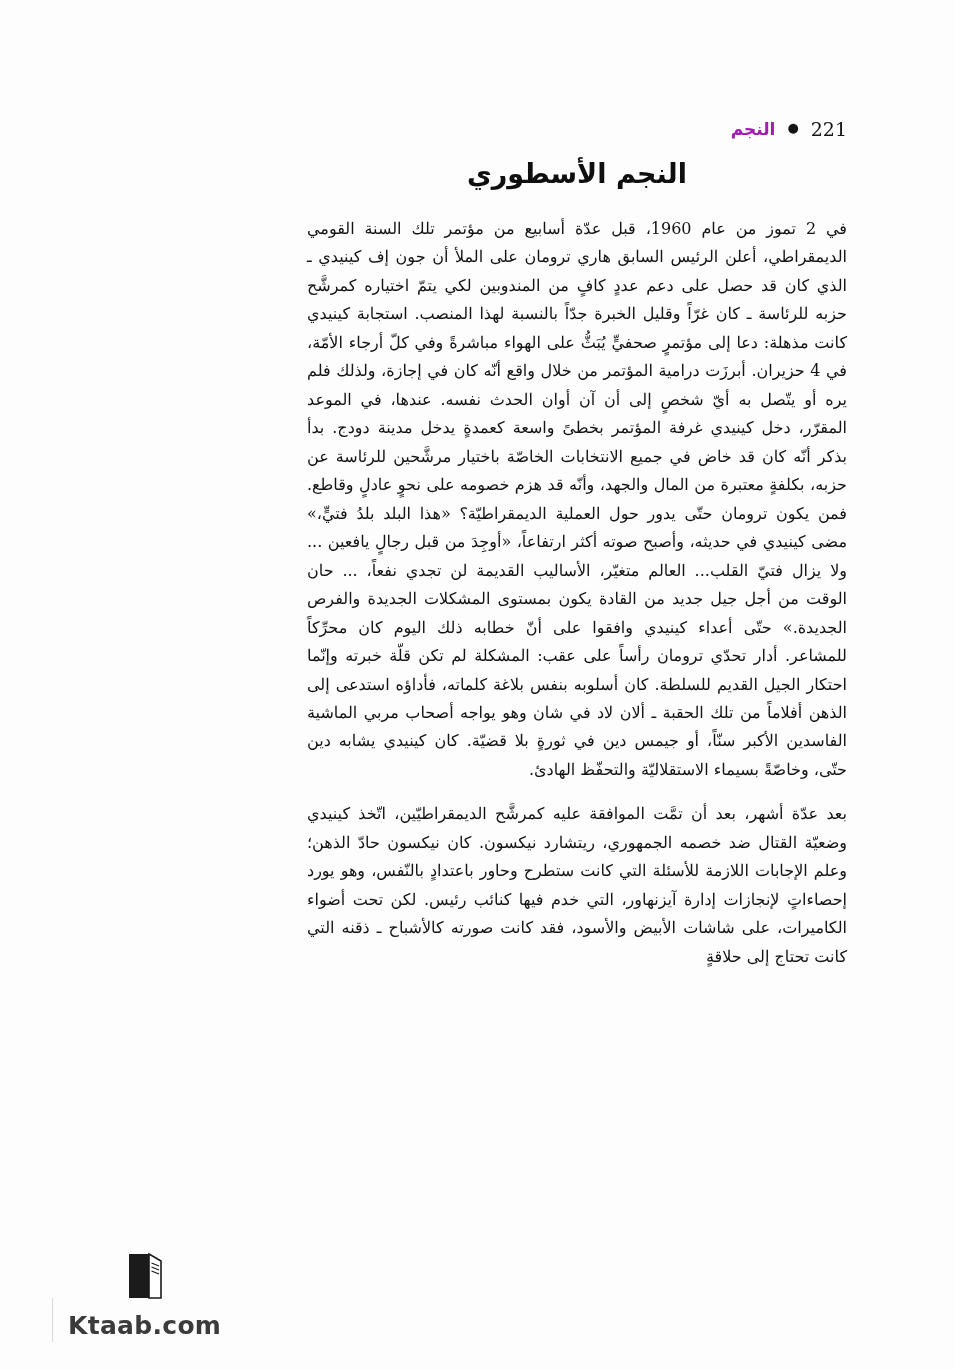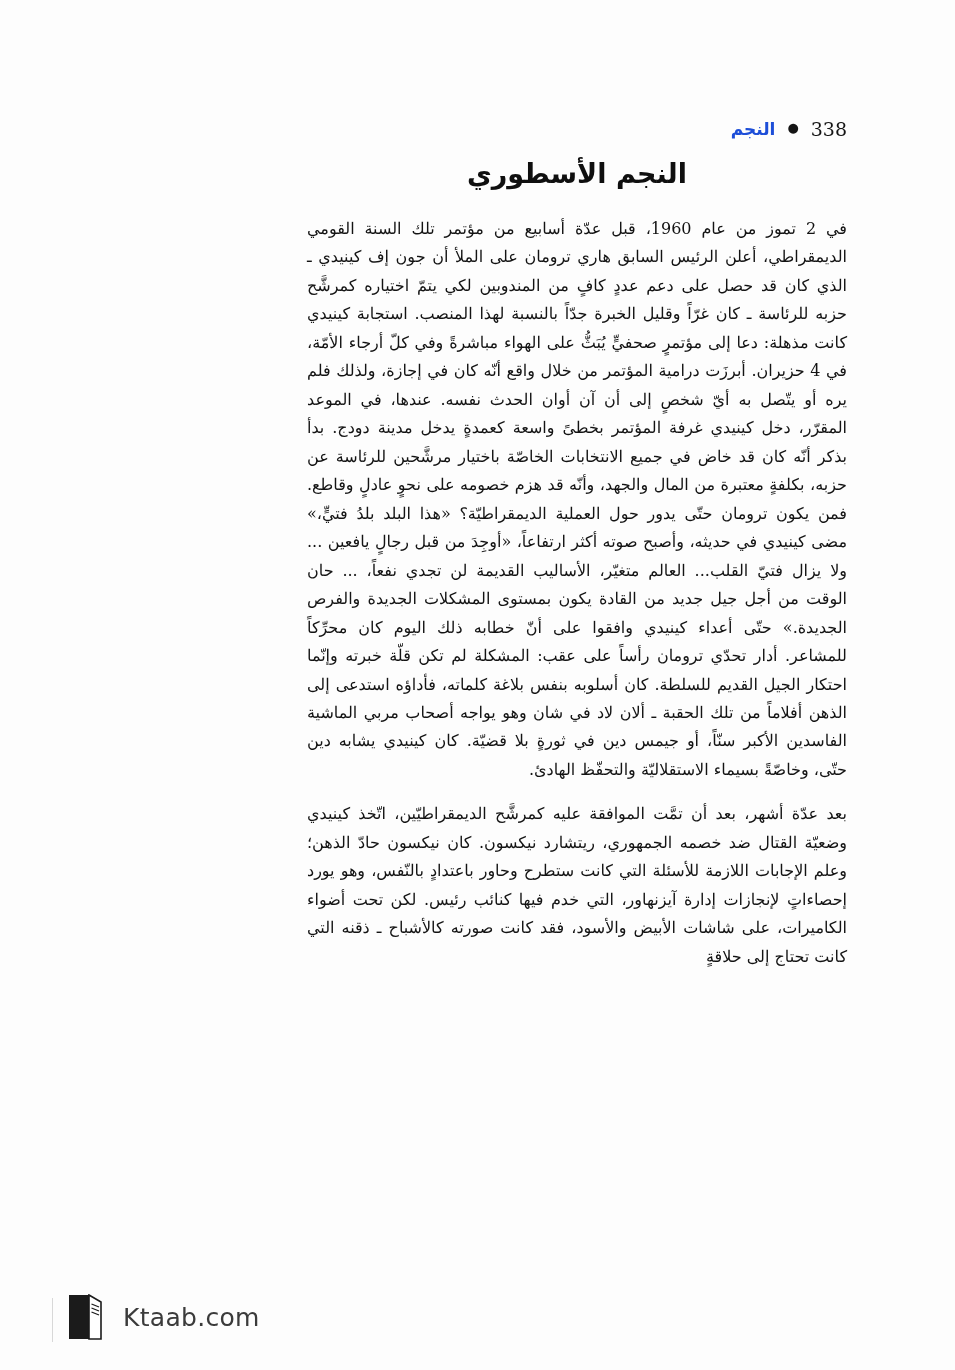--- a/index.html
+++ b/index.html
@@ -31,21 +31,21 @@
     align-items: center;
     justify-content: flex-start;
     gap: 12px;
     font-size: 17px;
     letter-spacing: 0;
   }
   .header-title {
     font-family: "DejaVu Sans", "Liberation Sans", sans-serif;
     font-size: 17px;
     font-weight: 700;
-    color: #1d4ed8;
+    color: #a21caf;
   }
   .header-dot {
     font-size: 13px;
     color: #141414;
     line-height: 1;
     transform: translateY(-2px);
   }
   .header-page-number {
     font-family: "DejaVu Serif", serif;
     font-size: 19px;
@@ -96,24 +96,25 @@
     line-height: 1.92;
     text-align: justify;
     color: #1a1a1a;
     margin: 0;
   }
   .watermark {
     position: absolute;
     left: 68px;
     bottom: 30px;
     display: flex;
-    flex-direction: row;
+    flex-direction: column;
     align-items: center;
-    gap: 21px;
+    gap: 12px;
     direction: ltr;
+    font-weight: bold;
   }
   .wm-mark {
     width: 34px;
     height: 46px;
     position: relative;
     display: block;
   }
   .wm-brand {
     font-family: "DejaVu Sans", "Liberation Sans", sans-serif;
     font-size: 25px;
@@ -128,21 +129,21 @@
     height: 44px;
     background: #d8d8d8;
   }
 </style>
 </head>
 <body>
 
 <div class="page">
 
   <div class="page-header">
-    <span class="header-page-number">338</span>
+    <span class="header-page-number">221</span>
     <span class="header-dot">●</span>
     <span class="header-title">النجم</span>
   </div>
 
   <div class="content">
 
     <div class="main-col">
       <h1 class="article-title">النجم الأسطوري</h1>
       <p class="para">في 2 تموز من عام 1960، قبل عدّة أسابيع من مؤتمر تلك السنة القومي الديمقراطي، أعلن الرئيس السابق هاري ترومان على الملأ أن جون إف كينيدي ـ الذي كان قد حصل على دعم عددٍ كافٍ من المندوبين لكي يتمّ اختياره كمرشَّح حزبه للرئاسة ـ كان غرّاً وقليل الخبرة جدّاً بالنسبة لهذا المنصب. استجابة كينيدي كانت مذهلة: دعا إلى مؤتمرٍ صحفيٍّ يُبَثُّ على الهواء مباشرةً وفي كلّ أرجاء الأمّة، في 4 حزيران. أبرزَت درامية المؤتمر من خلال واقع أنّه كان في إجازة، ولذلك فلم يره أو يتّصل به أيّ شخصٍ إلى أن آن أوان الحدث نفسه. عندها، في الموعد المقرّر، دخل كينيدي غرفة المؤتمر بخطىً واسعة كعمدةٍ يدخل مدينة دودج. بدأ بذكر أنّه كان قد خاض في جميع الانتخابات الخاصّة باختيار مرشَّحين للرئاسة عن حزبه، بكلفةٍ معتبرة من المال والجهد، وأنّه قد هزم خصومه على نحوٍ عادلٍ وقاطع. فمن يكون ترومان حتّى يدور حول العملية الديمقراطيّة؟ «هذا البلد بلدُ فتيٍّ،» مضى كينيدي في حديثه، وأصبح صوته أكثر ارتفاعاً، «أوجِدَ من قبل رجالٍ يافعين ... ولا يزال فتيّ القلب... العالم متغيّر، الأساليب القديمة لن تجدي نفعاً، ... حان الوقت من أجل جيل جديد من القادة يكون بمستوى المشكلات الجديدة والفرص الجديدة.» حتّى أعداء كينيدي وافقوا على أنّ خطابه ذلك اليوم كان محرِّكاً للمشاعر. أدار تحدّي ترومان رأساً على عقب: المشكلة لم تكن قلّة خبرته وإنّما احتكار الجيل القديم للسلطة. كان أسلوبه بنفس بلاغة كلماته، فأداؤه استدعى إلى الذهن أفلاماً من تلك الحقبة ـ ألان لاد في شان وهو يواجه أصحاب مربي الماشية الفاسدين الأكبر سنّاً، أو جيمس دين في ثورةٍ بلا قضيّة. كان كينيدي يشابه دين حتّى، وخاصّةً بسيماء الاستقلاليّة والتحفّظ الهادئ.</p>
       <p class="para">بعد عدّة أشهر، بعد أن تمَّت الموافقة عليه كمرشَّح الديمقراطيّين، اتّخذ كينيدي وضعيّة القتال ضد خصمه الجمهوري، ريتشارد نيكسون. كان نيكسون حادّ الذهن؛ وعلم الإجابات اللازمة للأسئلة التي كانت ستطرح وحاور باعتدادٍ بالنّفس، وهو يورد إحصاءاتٍ لإنجازات إدارة آيزنهاور، التي خدم فيها كنائب رئيس. لكن تحت أضواء الكاميرات، على شاشات الأبيض والأسود، فقد كانت صورته كالأشباح ـ ذقنه التي كانت تحتاج إلى حلاقةٍ</p>

